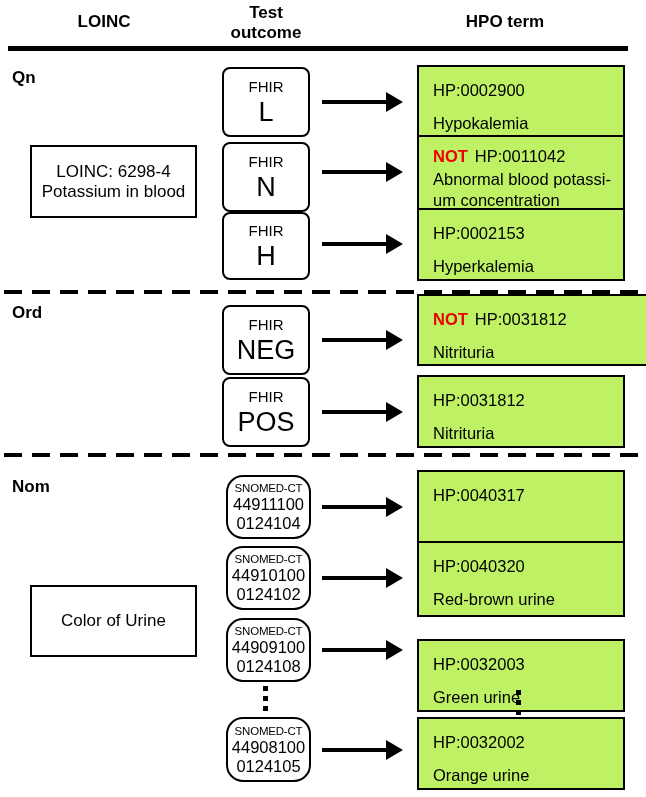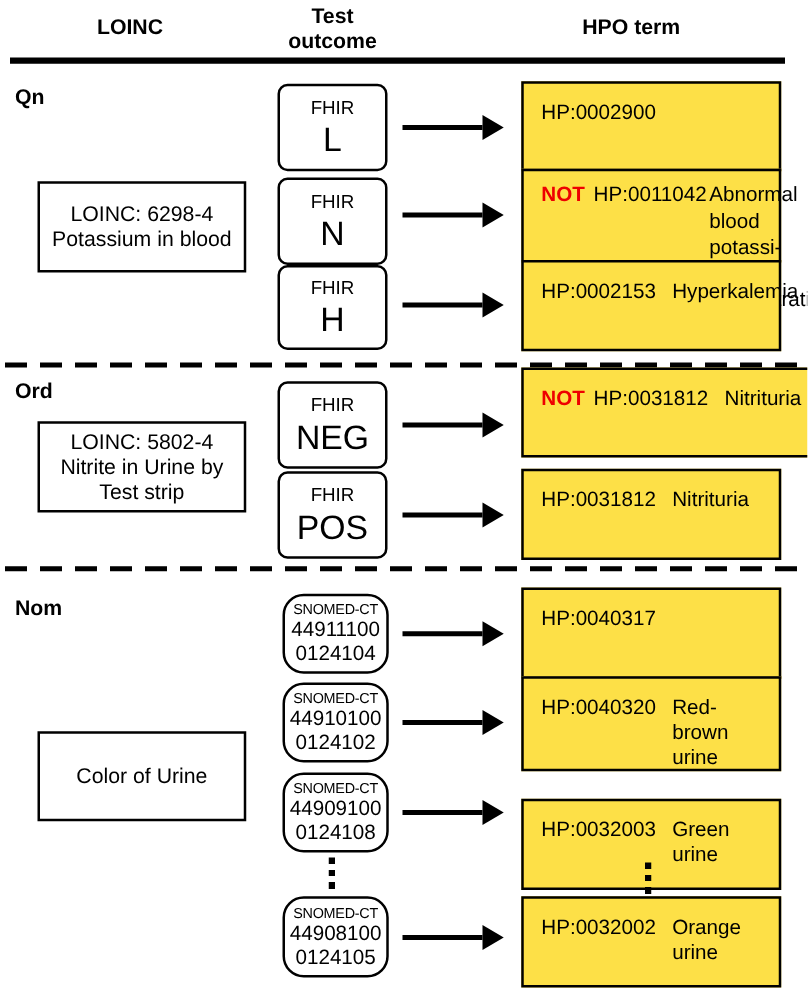--- a/index.html
+++ b/index.html
@@ -25,22 +25,22 @@
   .pill .code { font-size:27px; line-height:30px; }
   .pill.snomed { border-radius:17px; gap:0; }
   .pill.snomed .sys { font-size:11.5px; line-height:14px; letter-spacing:-0.2px; }
   .pill.snomed .codeline { font-size:16.5px; line-height:19px; }
 
   .arrow { position:absolute; height:4px; background:#000; }
   .arrow::after { content:""; position:absolute; left:100%; top:50%; transform:translateY(-50%);
     width:0; height:0; border-left:17px solid #000; border-top:10px solid transparent;
     border-bottom:10px solid transparent; }
 
-  .hpo { position:absolute; border:2px solid #000; background:#fde047;
-    display:flex; flex-direction:row; gap:13px; padding:13px 6px 0 14px; font-size:16.5px; }
+  .hpo { position:absolute; border:2px solid #000; background:#bef264;
+    display:flex; flex-direction:column; gap:13px; padding:13px 6px 0 14px; font-size:16.5px; }
   .hpo .id { line-height:20px; white-space:nowrap; }
   .hpo .name { line-height:20px; white-space:pre-line; }
   .hpo.tight { gap:2px; padding-top:9px; }
   .hpo.tight .id, .hpo.tight .name { line-height:21px; }
   .not { font-weight:bold; margin-right:7px; }
 
   .vdots { position:absolute; width:5px;
     background:repeating-linear-gradient(180deg,#000 0 5px,transparent 5px 10px); }
 </style>
 </head>
@@ -75,40 +75,36 @@
     <div class="sys">FHIR</div>
     <div class="code">H</div>
   </div>
 
   <div class="arrow" style="left:322px; top:100px; width:64px;"></div>
   <div class="arrow" style="left:322px; top:170px; width:64px;"></div>
   <div class="arrow" style="left:322px; top:242px; width:64px;"></div>
 
   <div class="hpo" style="left:417px; top:65px; width:208px; height:72px;">
     <div class="id">HP:0002900</div>
+    <div class="name">Hypokalemia</div>
   </div>
   <div class="hpo tight" style="left:417px; top:135px; width:208px; height:75px;">
     <div class="id"><span class="not" style="color: rgb(238, 0, 0);">NOT</span><span>HP:0011042</span></div>
     <div class="name">Abnormal blood potassi-
 um concentration</div>
   </div>
   <div class="hpo" style="left:417px; top:208px; width:208px; height:73px;">
     <div class="id">HP:0002153</div>
     <div class="name">Hyperkalemia</div>
   </div>
 
   <div class="dashed-rule" style="top:290px;"></div>
 
   <div class="sec-label" style="top:303px;">Ord</div>
 
-  <div class="loincbox" style="left:30px; top:337px; width:167px; height:73px;">
-    <div>LOINC: 5802-4</div>
-    <div>Nitrite in Urine by</div>
-    <div>Test strip</div>
-  </div>
 
   <div class="pill fhir" style="left:222px; top:305px; width:88px; height:70px;">
     <div class="sys">FHIR</div>
     <div class="code">NEG</div>
   </div>
   <div class="pill fhir" style="left:222px; top:377px; width:88px; height:70px;">
     <div class="sys">FHIR</div>
     <div class="code">POS</div>
   </div>
 

